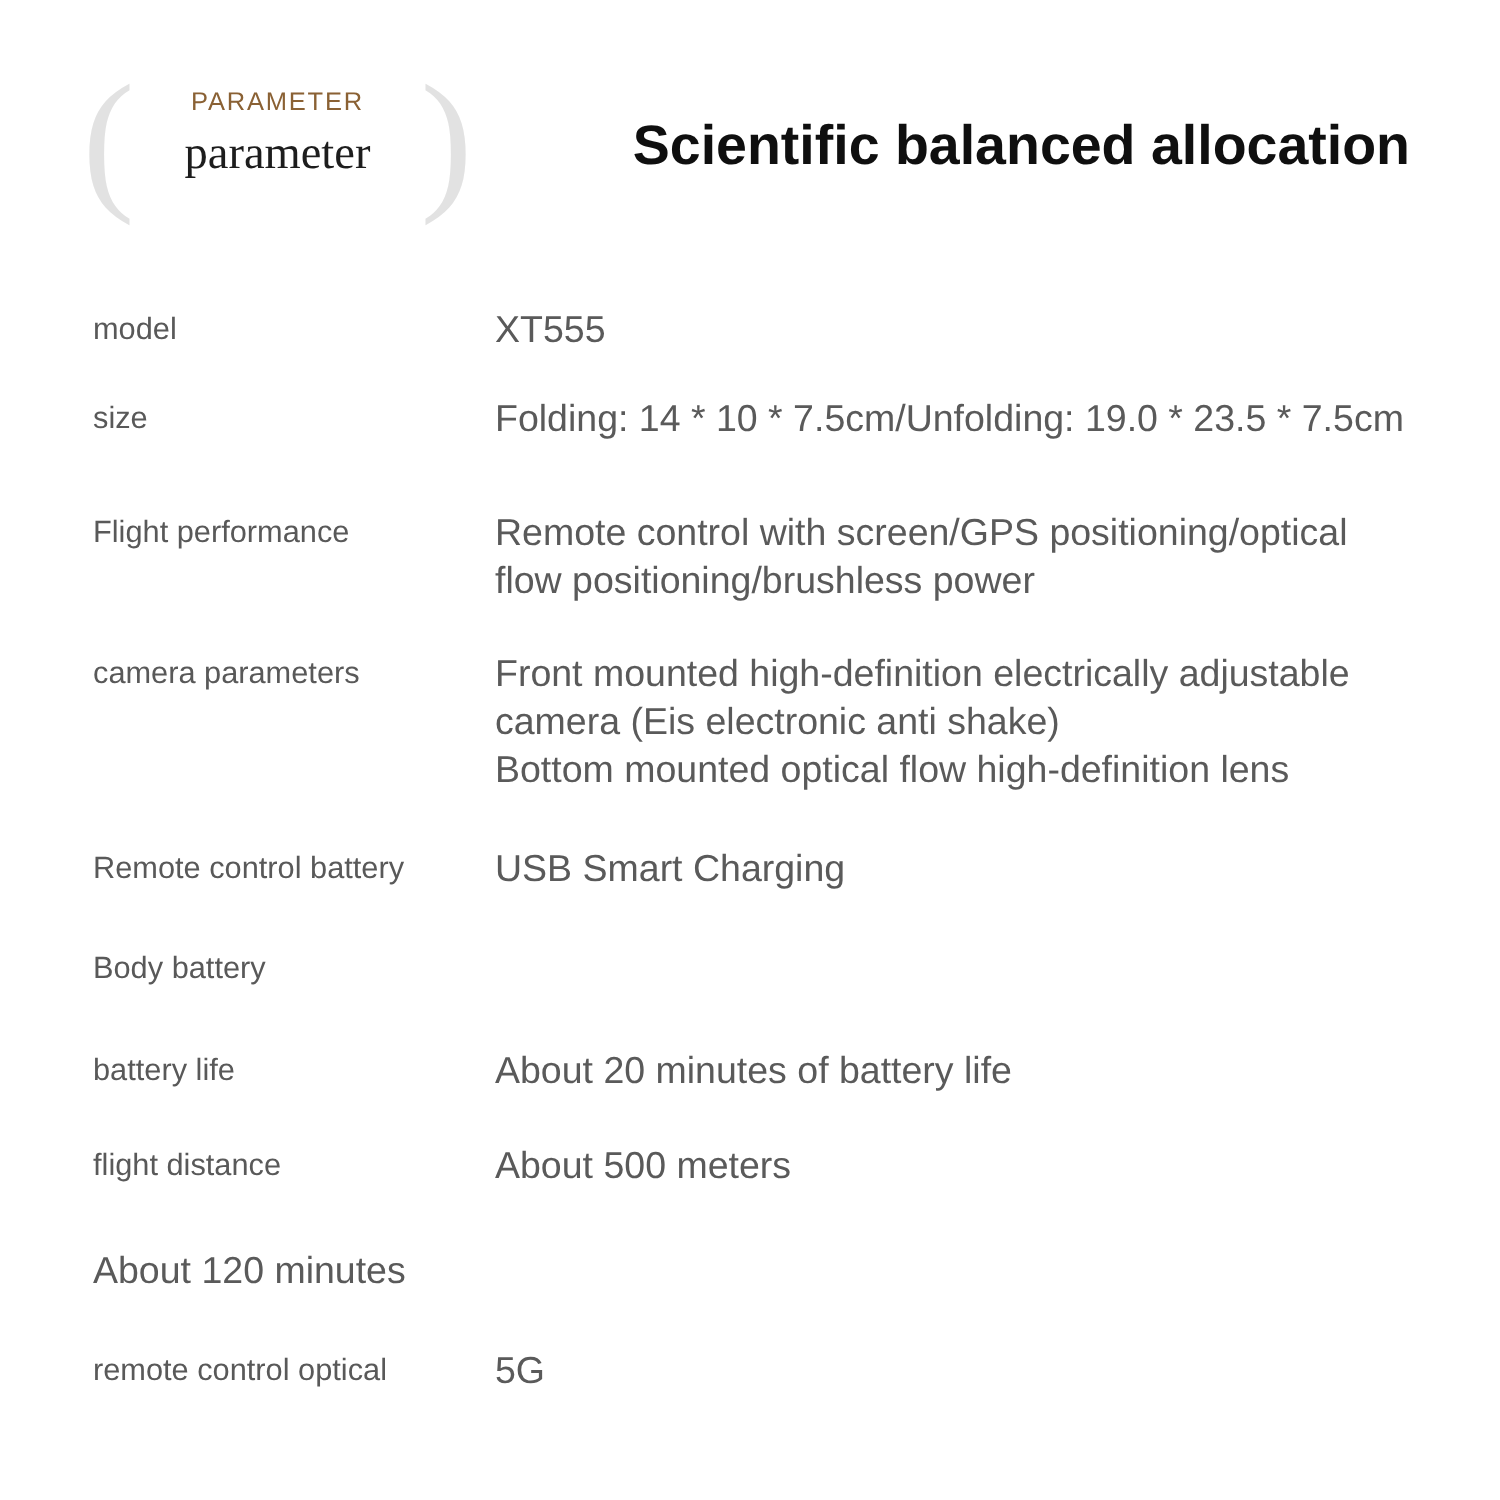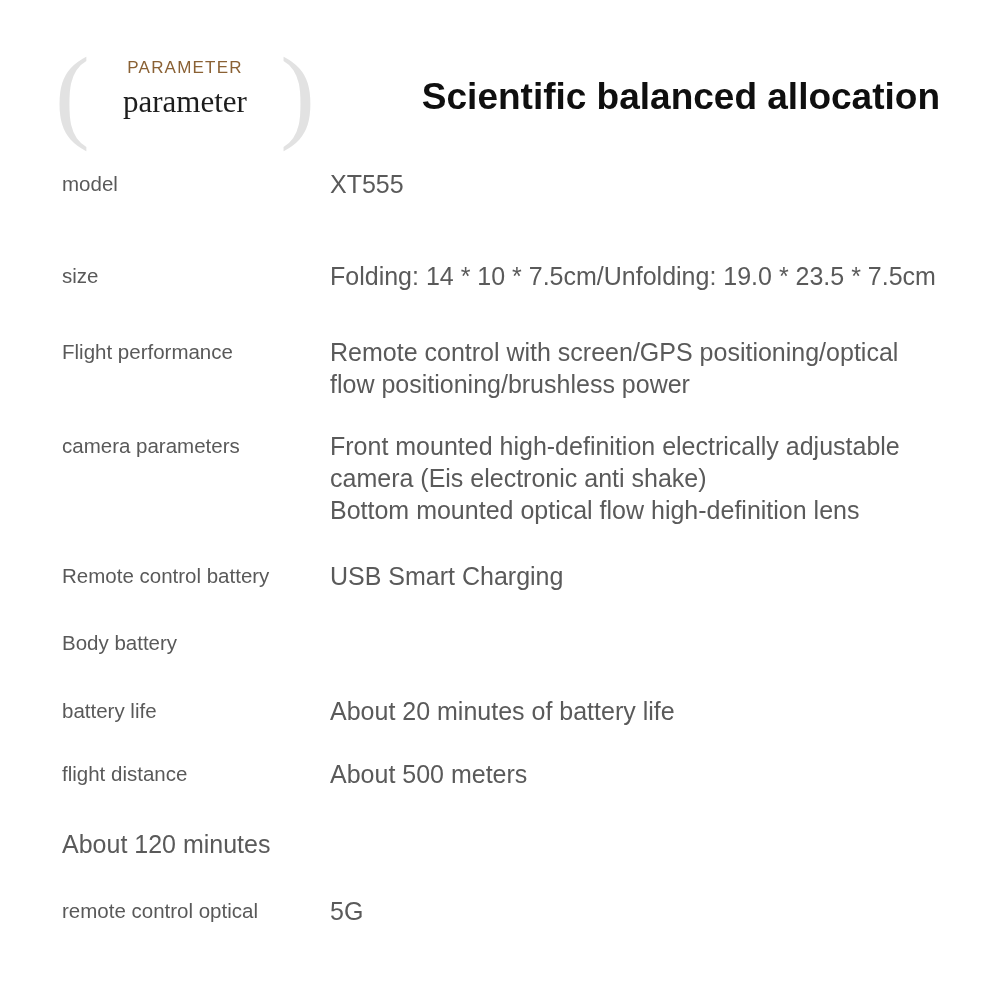--- a/index.html
+++ b/index.html
@@ -89,20 +89,21 @@
     position: absolute;
     top: 168px;
     left: 0;
     width: 1000px;
   }
   .spec-row {
     display: flex;
     align-items: flex-start;
     padding: 0 60px 0 62px;
     box-sizing: border-box;
+    margin-top: 36px;
   }
   .spec-label {
     width: 268px;
     flex: 0 0 268px;
     font-size: 20.5px;
     line-height: 32px;
     color: #595959;
     padding-right: 6px;
     box-sizing: border-box;
   }
@@ -132,21 +133,21 @@
 
   </div>
 
   <div class="spec-table">
 
     <div class="spec-row">
       <div class="spec-label">model</div>
       <div class="spec-value">XT555</div>
     </div>
 
-    <div class="spec-row" style="margin-top:60px">
+    <div class="spec-row" style="margin-top:27px">
       <div class="spec-label">size</div>
       <div class="spec-value">Folding: 14 * 10 * 7.5cm/Unfolding: 19.0 * 23.5 * 7.5cm</div>
     </div>
 
     <div class="spec-row" style="margin-top:44px">
       <div class="spec-label">Flight performance</div>
       <div class="spec-value">Remote control with screen/GPS positioning/optical flow positioning/brushless power</div>
     </div>
 
     <div class="spec-row" style="margin-top:30px">

